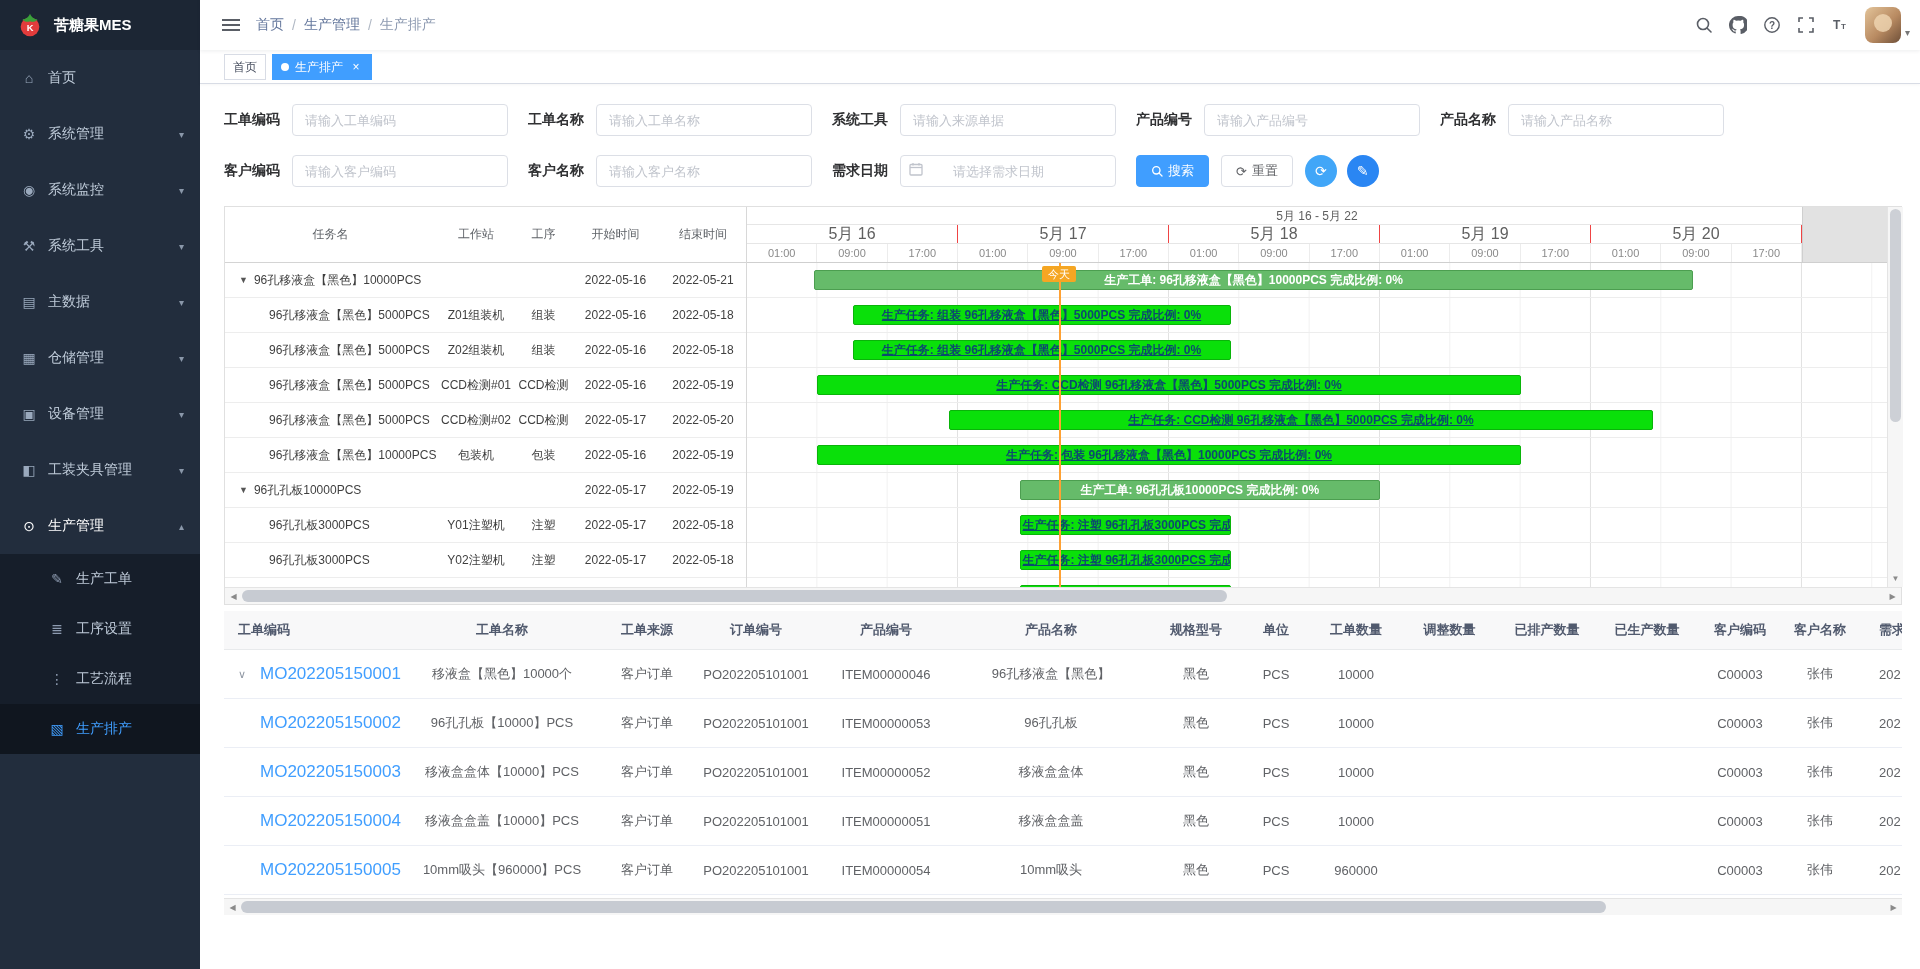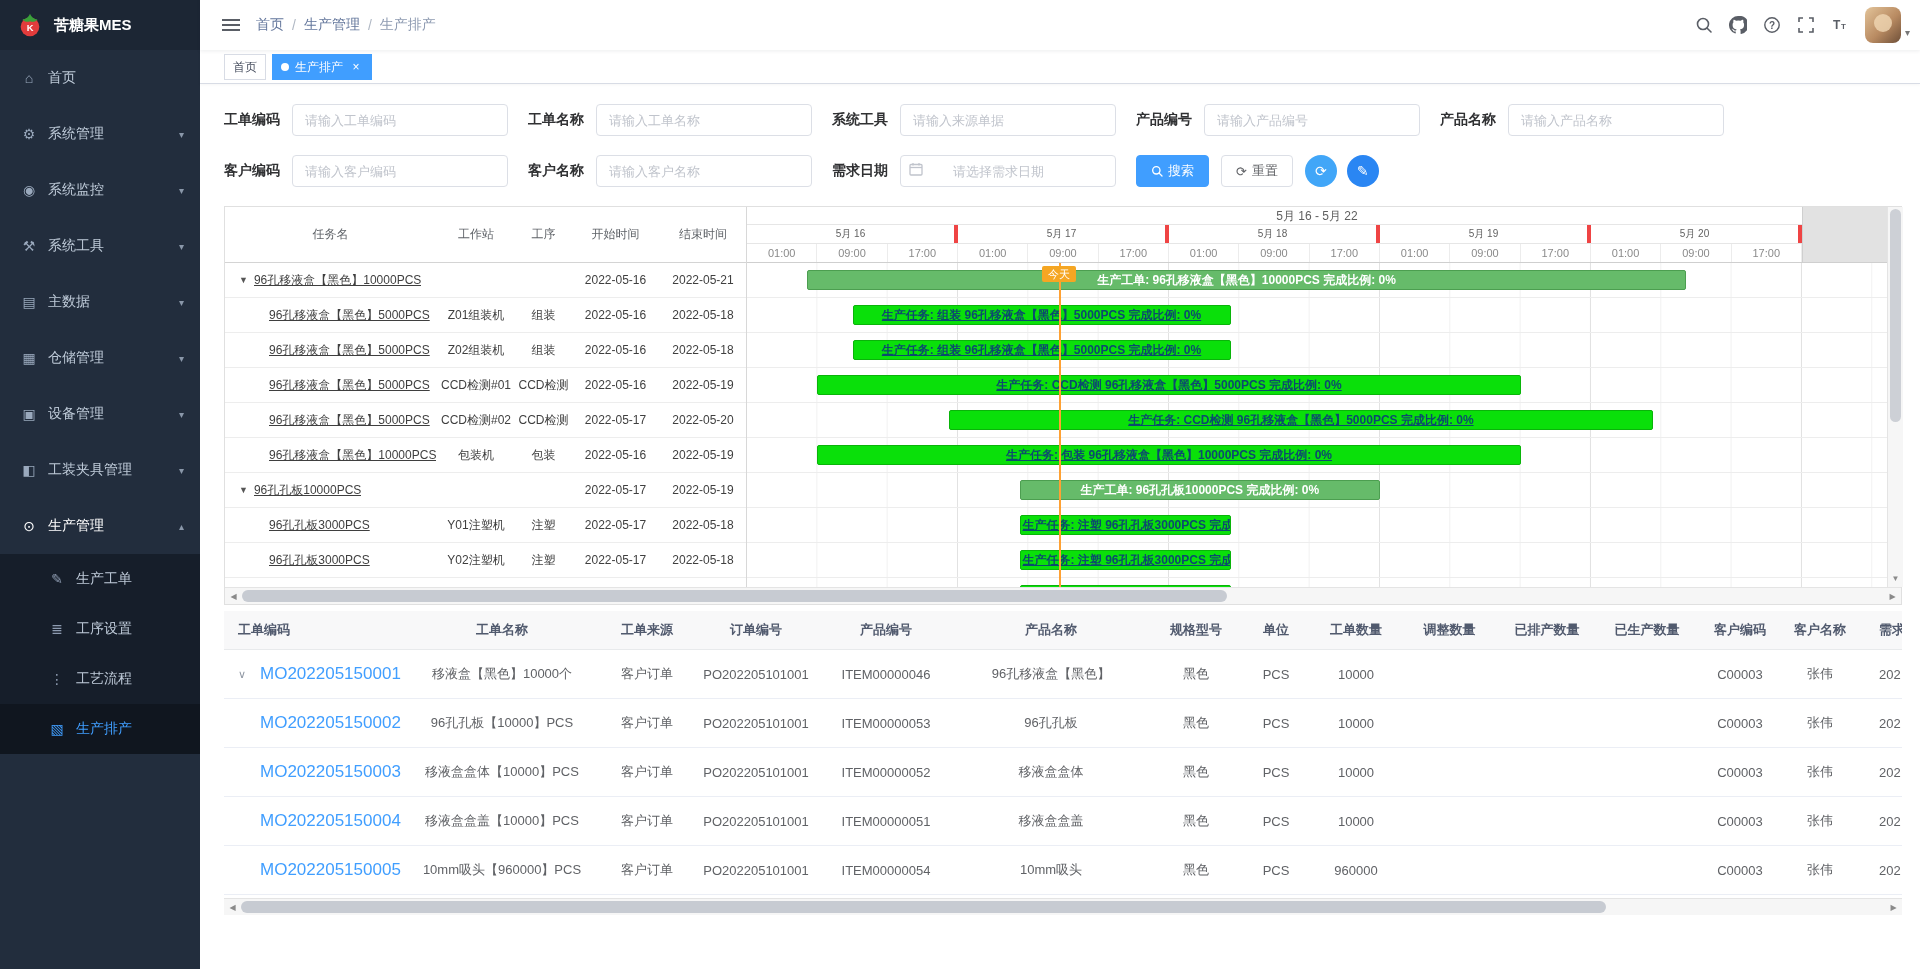--- a/index.html
+++ b/index.html
@@ -84,27 +84,27 @@
   .gantt-grid-header { height:56px; display:flex; align-items:center; border-bottom:1px solid #d4d4d4; background:#fff; }
   .gcol { flex-shrink:0; text-align:center; font-size:12px; color:#5f6368; overflow:hidden; white-space:nowrap; }
   .gcol-0 { width:211px; } .gcol-1 { width:80px; } .gcol-2 { width:55px; } .gcol-3 { width:89px; } .gcol-4 { width:86px; }
   .gantt-grid-body { height:324px; overflow:hidden; }
   .grow { height:35px; display:flex; align-items:center; border-bottom:1px solid #ededed; }
   .grow .gcol { color:#3f3f3f; font-size:12px; }
   .gname { text-align:left; display:flex; align-items:center; }
   .gname.parent { padding-left:14px; }
   .gname.child { padding-left:44px; }
   .tri { font-size:9px; color:#555; margin-right:6px; flex-shrink:0; }
-  .gname-text { overflow:hidden; white-space:nowrap;text-decoration:underline; }
+  .gname-text { overflow:hidden; white-space:nowrap; }
 
   .gantt-chart { width:1141px; flex-shrink:0; border-left:1px solid #d8d8d8; overflow:hidden; }
   .gantt-chart-header { height:56px; position:relative; border-bottom:1px solid #cfcfcf; background:#fff; }
   .g-week-row { height:18px; line-height:18px; text-align:center; font-size:12px; color:#5f5f5f; border-bottom:1px solid #e6e6e6; }
   .g-day-row { height:19px; display:flex; border-bottom:1px solid #e6e6e6; }
-  .dcell { line-height:18px; text-align:center; font-size:10px; color:#5f5f5f; border-right:4px solid #ef4444; flex-shrink:0; }
+  .dcell { line-height:18px; text-align:center; font-size:16px; color:#5f5f5f; border-right:1px solid #ef4444; flex-shrink:0; }
   .g-hour-row { height:18px; display:flex; }
   .hcell { line-height:18px; text-align:center; font-size:11px; color:#8a8a8a; border-right:1px solid #ececec; flex-shrink:0; }
   .weekend-fill { position:absolute; top:0; bottom:0; left:1055px; right:0; background:#e2e2e2; border-left:1px solid #cfcfcf; }
   .gantt-chart-body { height:324px; position:relative; overflow:hidden;
     background-image:linear-gradient(to left,#e2e2e2 1px,transparent 1px),linear-gradient(to left,#f1f1f1 1px,transparent 1px);
     background-size:211px 100%,70.33px 100%; }
   .crow { height:35px; border-bottom:1px solid #ededed; position:relative; }
   .bar { position:absolute; top:7px; height:20px; border-radius:2px; display:flex; align-items:center; overflow:hidden; cursor:pointer; }
   .bar.project { background:#66bb6a; border:1px solid #4c9e50; }
   .bar.task { background:#0ae00a; border:1px solid #0ab40a; }
@@ -478,21 +478,21 @@
                   <div class="hcell" style="width: 70.3333px;">09:00</div>
                   <div class="hcell" style="width: 70.3333px;">17:00</div>
                   <div class="hcell" style="width: 70.3333px;">01:00</div>
                   <div class="hcell" style="width: 70.3333px;">09:00</div>
                   <div class="hcell" style="width: 70.3333px;">17:00</div>
                 </div>
               <div class="weekend-fill"></div>
             </div>
             <div class="gantt-chart-body">
                 <div class="crow">
-                  <div class="bar project" style="left: 60px; width: 879px;">
+                  <div class="bar project" style="left: 67px; width: 879px;">
                     <span class="bar-label">生产工单: 96孔移液盒【黑色】10000PCS 完成比例: 0%</span>
                   </div>
                 </div>
                 <div class="crow">
                   <div class="bar task" style="left: 105.5px; width: 378.042px;">
                     <span class="bar-label">生产任务: 组装 96孔移液盒【黑色】5000PCS 完成比例: 0%</span>
                   </div>
                 </div>
                 <div class="crow">
                   <div class="bar task" style="left: 105.5px; width: 378.042px;">

